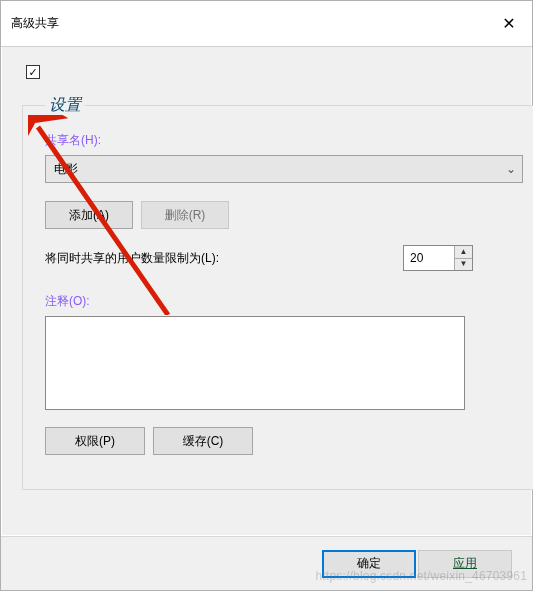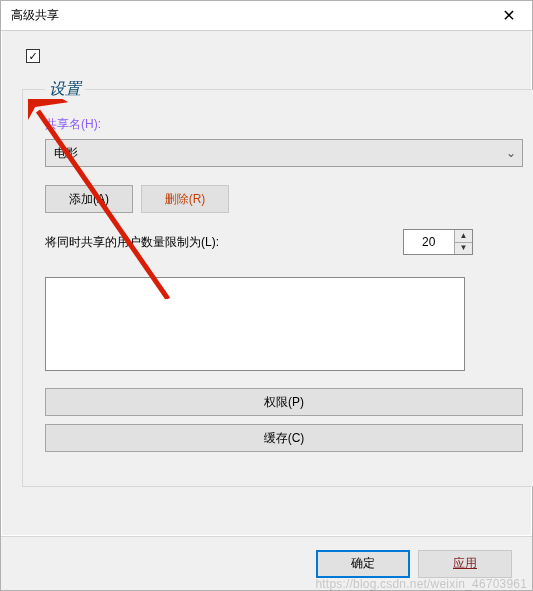--- a/index.html
+++ b/index.html
@@ -15,21 +15,21 @@
   }
   .dialog {
     width: 533px;
     height: 591px;
     border: 1px solid #b0b0b0;
     background: #fff;
     display: flex;
     flex-direction: column;
   }
   .titlebar {
-    height: 30px;
+    height: 46px;
     border-bottom: 1px solid #d0d0d0;
     display: flex;
     align-items: center;
     justify-content: space-between;
     padding: 0 0 0 10px;
   }
   .titlebar .title {
     font-size: 12px;
     color: #000;
   }
@@ -113,42 +113,42 @@
     border: 1px solid #a5a5a5;
     background: #e1e1e1;
     display: inline-flex;
     align-items: center;
     justify-content: center;
     font-size: 12px;
     color: #000;
     padding: 0 12px;
   }
   .btn.disabled {
-    color: #c2410c;
+    color: #737373;
     border-color: #c8c8c8;
   }
   .limit-row {
     display: flex;
     align-items: center;
     justify-content: space-between;
     width: 428px;
     margin-bottom: 22px;
   }
   .spinner {
     width: 70px;
     height: 26px;
     display: flex;
     border: 1px solid #888;
     background: #fff;
   }
   .spinner .val {
     flex: 1;
     display: flex;
     align-items: center;
-    padding-left: 18px;
+    padding-left: 6px;
     font-size: 12px;
   }
   .spinner .arrows {
     width: 18px;
     border-left: 1px solid #aaa;
     display: flex;
     flex-direction: column;
     background: #eaeaea;
   }
   .spinner .arrows div {
@@ -170,46 +170,46 @@
     font-family: inherit;
     font-size: 12px;
     padding: 4px;
   }
   .footer {
     height: 54px;
     border-top: 1px solid #d8d8d8;
     display: flex;
     align-items: center;
     justify-content: flex-end;
-    gap: 8px;
+    gap: 2px;
     padding: 0 20px;
     background: #f0f0f0;
   }
   .footer .fbtn {
     width: 94px;
     height: 28px;
     border: 1px solid #a5a5a5;
     background: #e1e1e1;
     display: inline-flex;
     align-items: center;
     justify-content: center;
     font-size: 12px;
   }
   .footer .fbtn.primary {
     border: 2px solid #0078d7;
   }
   .footer .fbtn.disabled {
-    color: #7f1d1d;
+    color: #14532d;
     border-color: #c8c8c8;
     text-decoration: underline;
   }
   .watermark {
     position: absolute;
     right: 6px;
-    bottom: 0;
+    bottom: 8px;
     font-size: 12px;
     color: rgba(120,120,120,0.35);
     letter-spacing: 0.2px;
     pointer-events: none;
   }
   
   .arrow-annot {
     position: absolute;
     left: 26px;
     top: 68px;
@@ -265,23 +265,24 @@
         <span>将同时共享的用户数量限制为(L):</span>
         <div class="spinner">
           <div class="val">20</div>
           <div class="arrows">
             <div>▲</div>
             <div>▼</div>
           </div>
         </div>
       </div>
 
+      <div class="label">注释(O):</div>
       <textarea class="textarea" style=""></textarea>
 
-      <div class="btn-row" style="margin-top:14px; margin-bottom:16px;flex-direction:column;">
+      <div class="btn-row" style="margin-top:14px; margin-bottom:16px;">
         <div class="btn" style="min-width:100px">权限(P)</div>
         <div class="btn" style="min-width:100px">缓存(C)</div>
       </div>
     </fieldset>
 
   </div>
 
   <div class="footer">
     <div class="fbtn primary">确定</div>
     <div class="fbtn disabled">应用</div>

